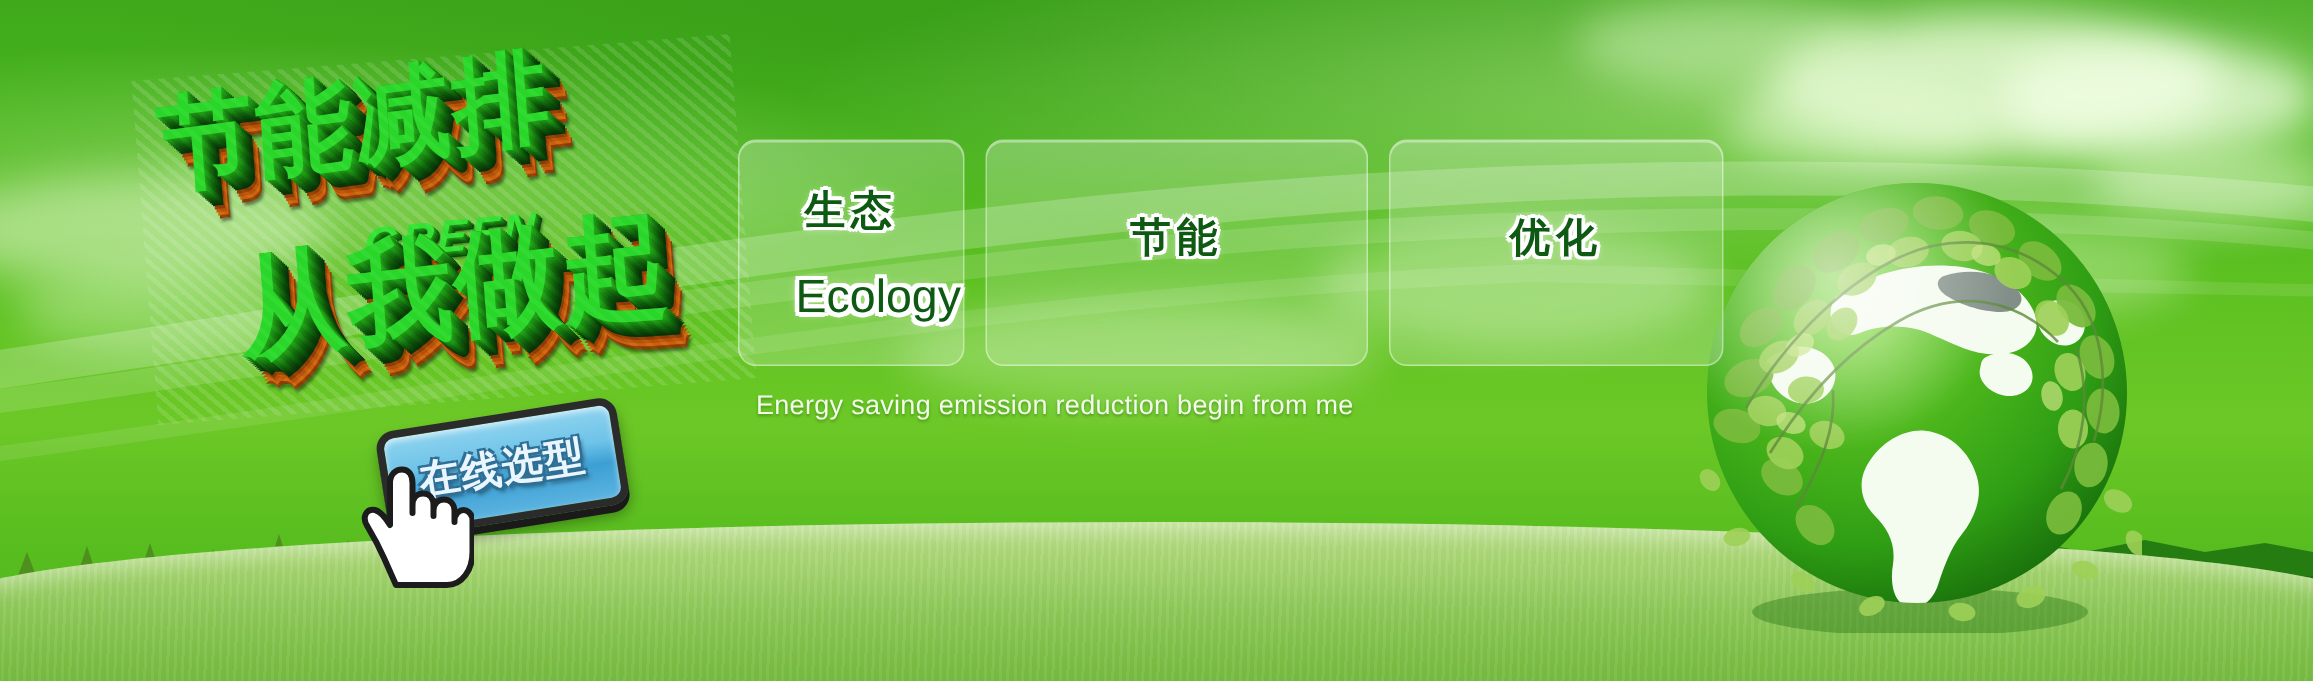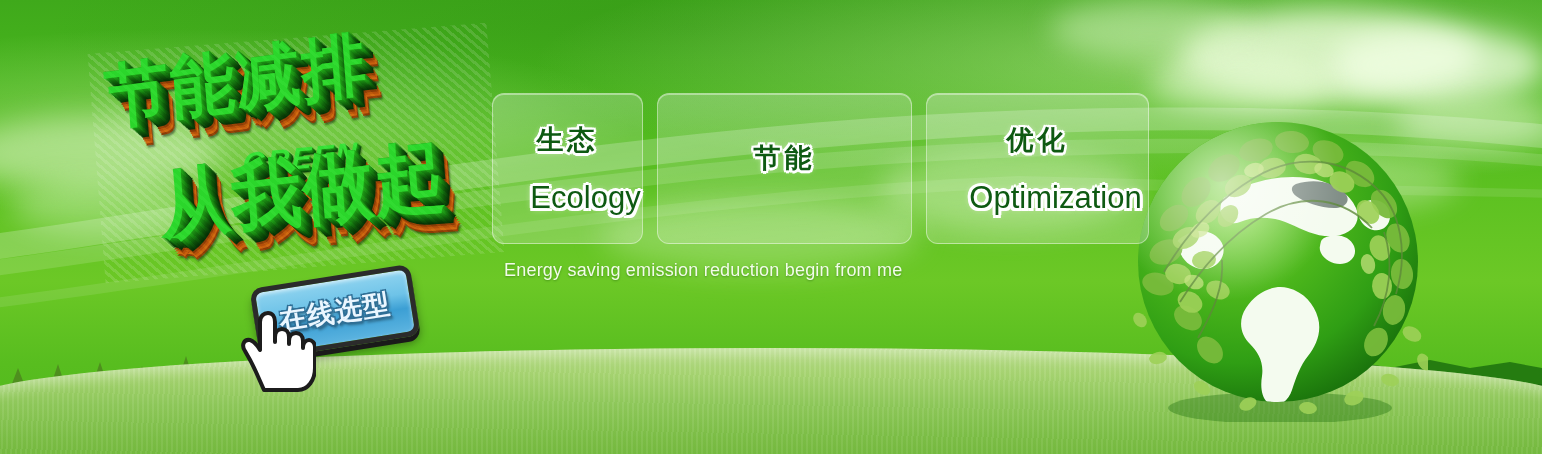--- a/index.html
+++ b/index.html
@@ -360,19 +360,18 @@
   <div class="cards">
     <div class="card">
       <div class="card-cn">生态</div>
       <div class="card-en">Ecology</div>
     </div>
     <div class="card wide">
       <div class="card-cn">节能</div>
     </div>
     <div class="card wide2">
       <div class="card-cn">优化</div>
-      <div class="card-en">Optimization</div>
     </div>
   </div>
 
   <div class="tagline">Energy saving emission reduction begin from me</div>
 
 </div>
 
 </body></html>

